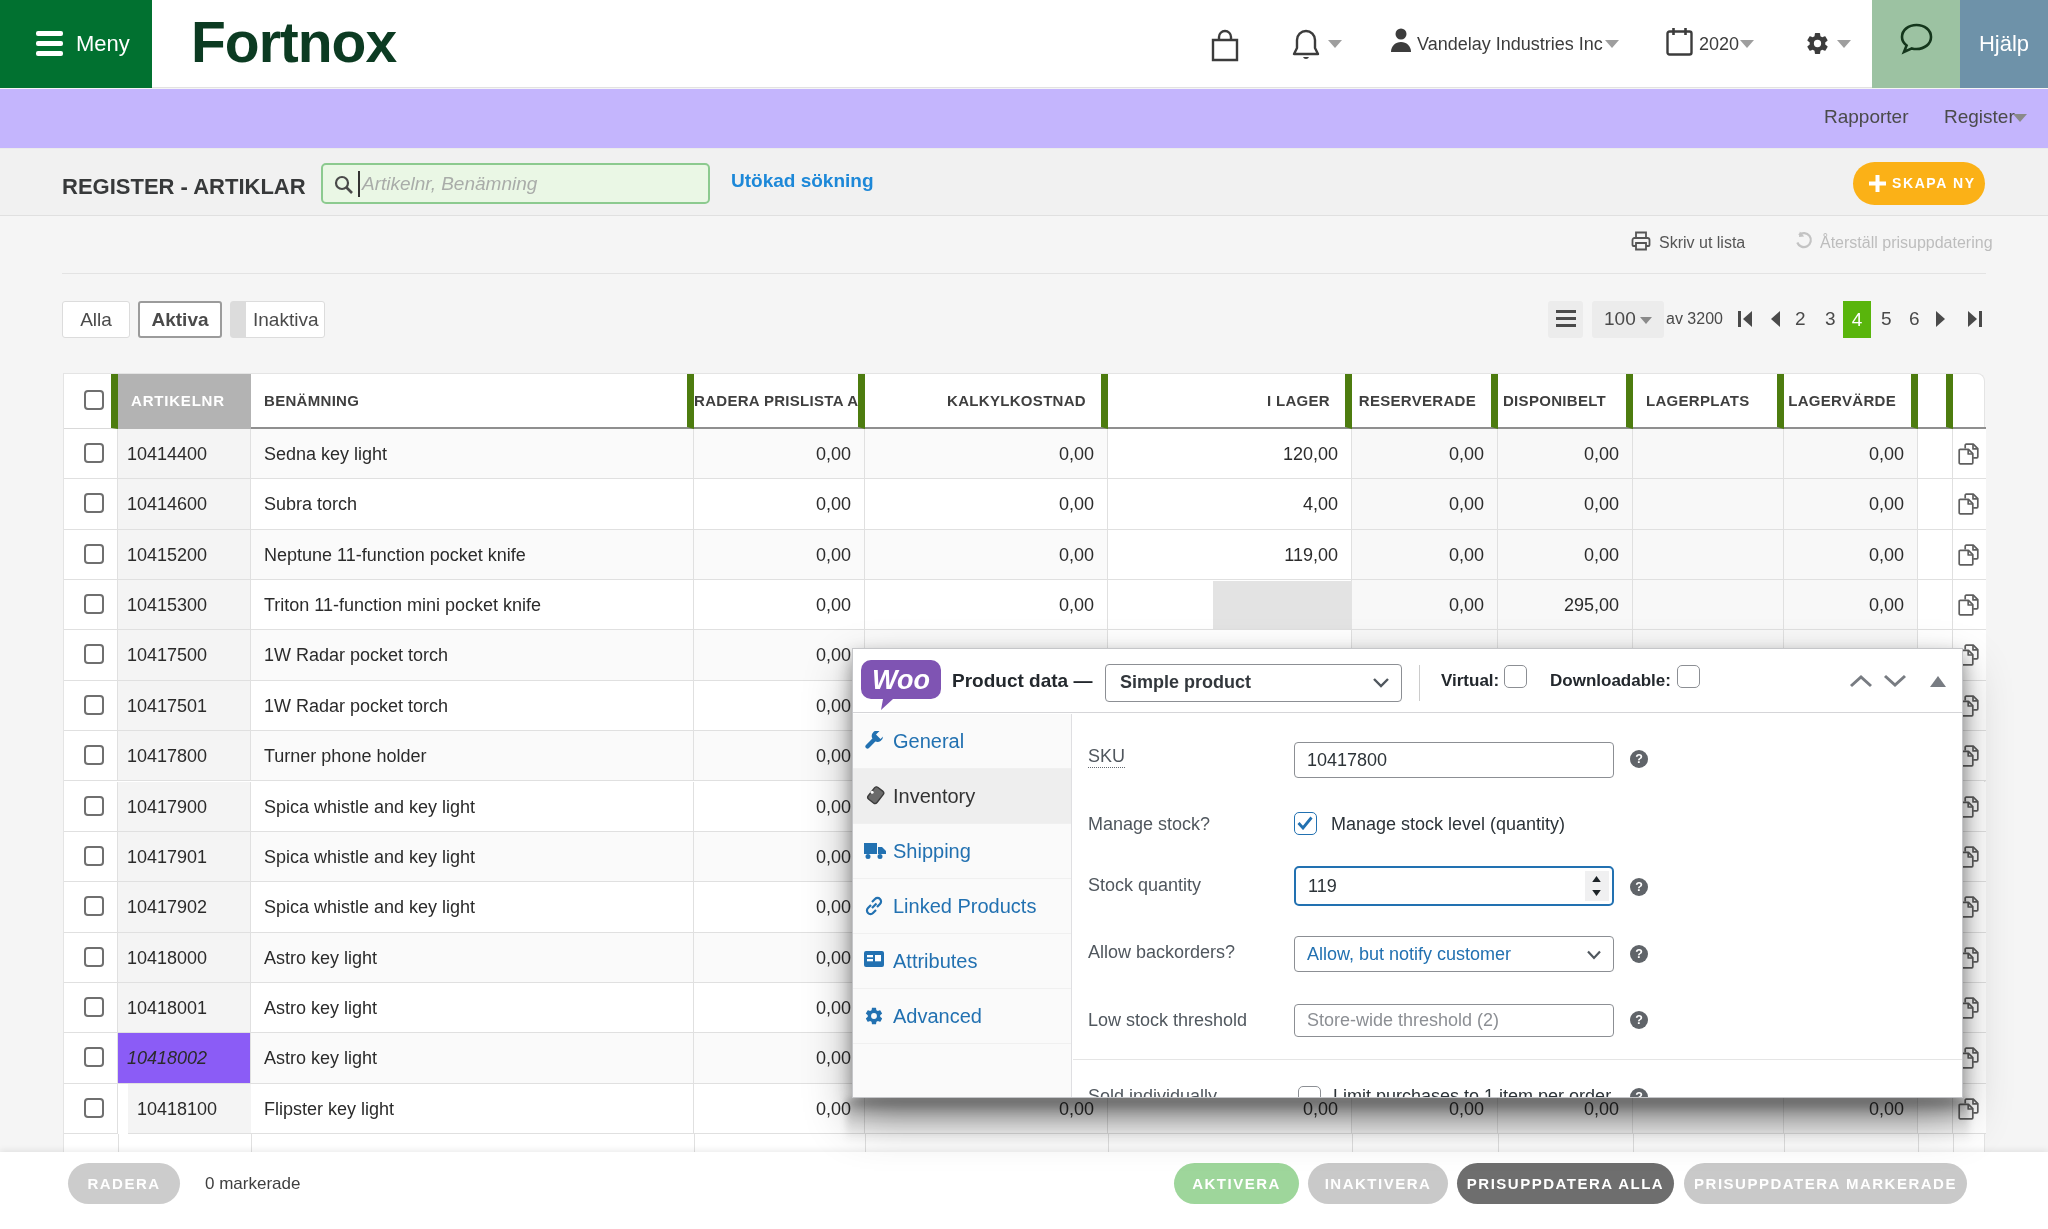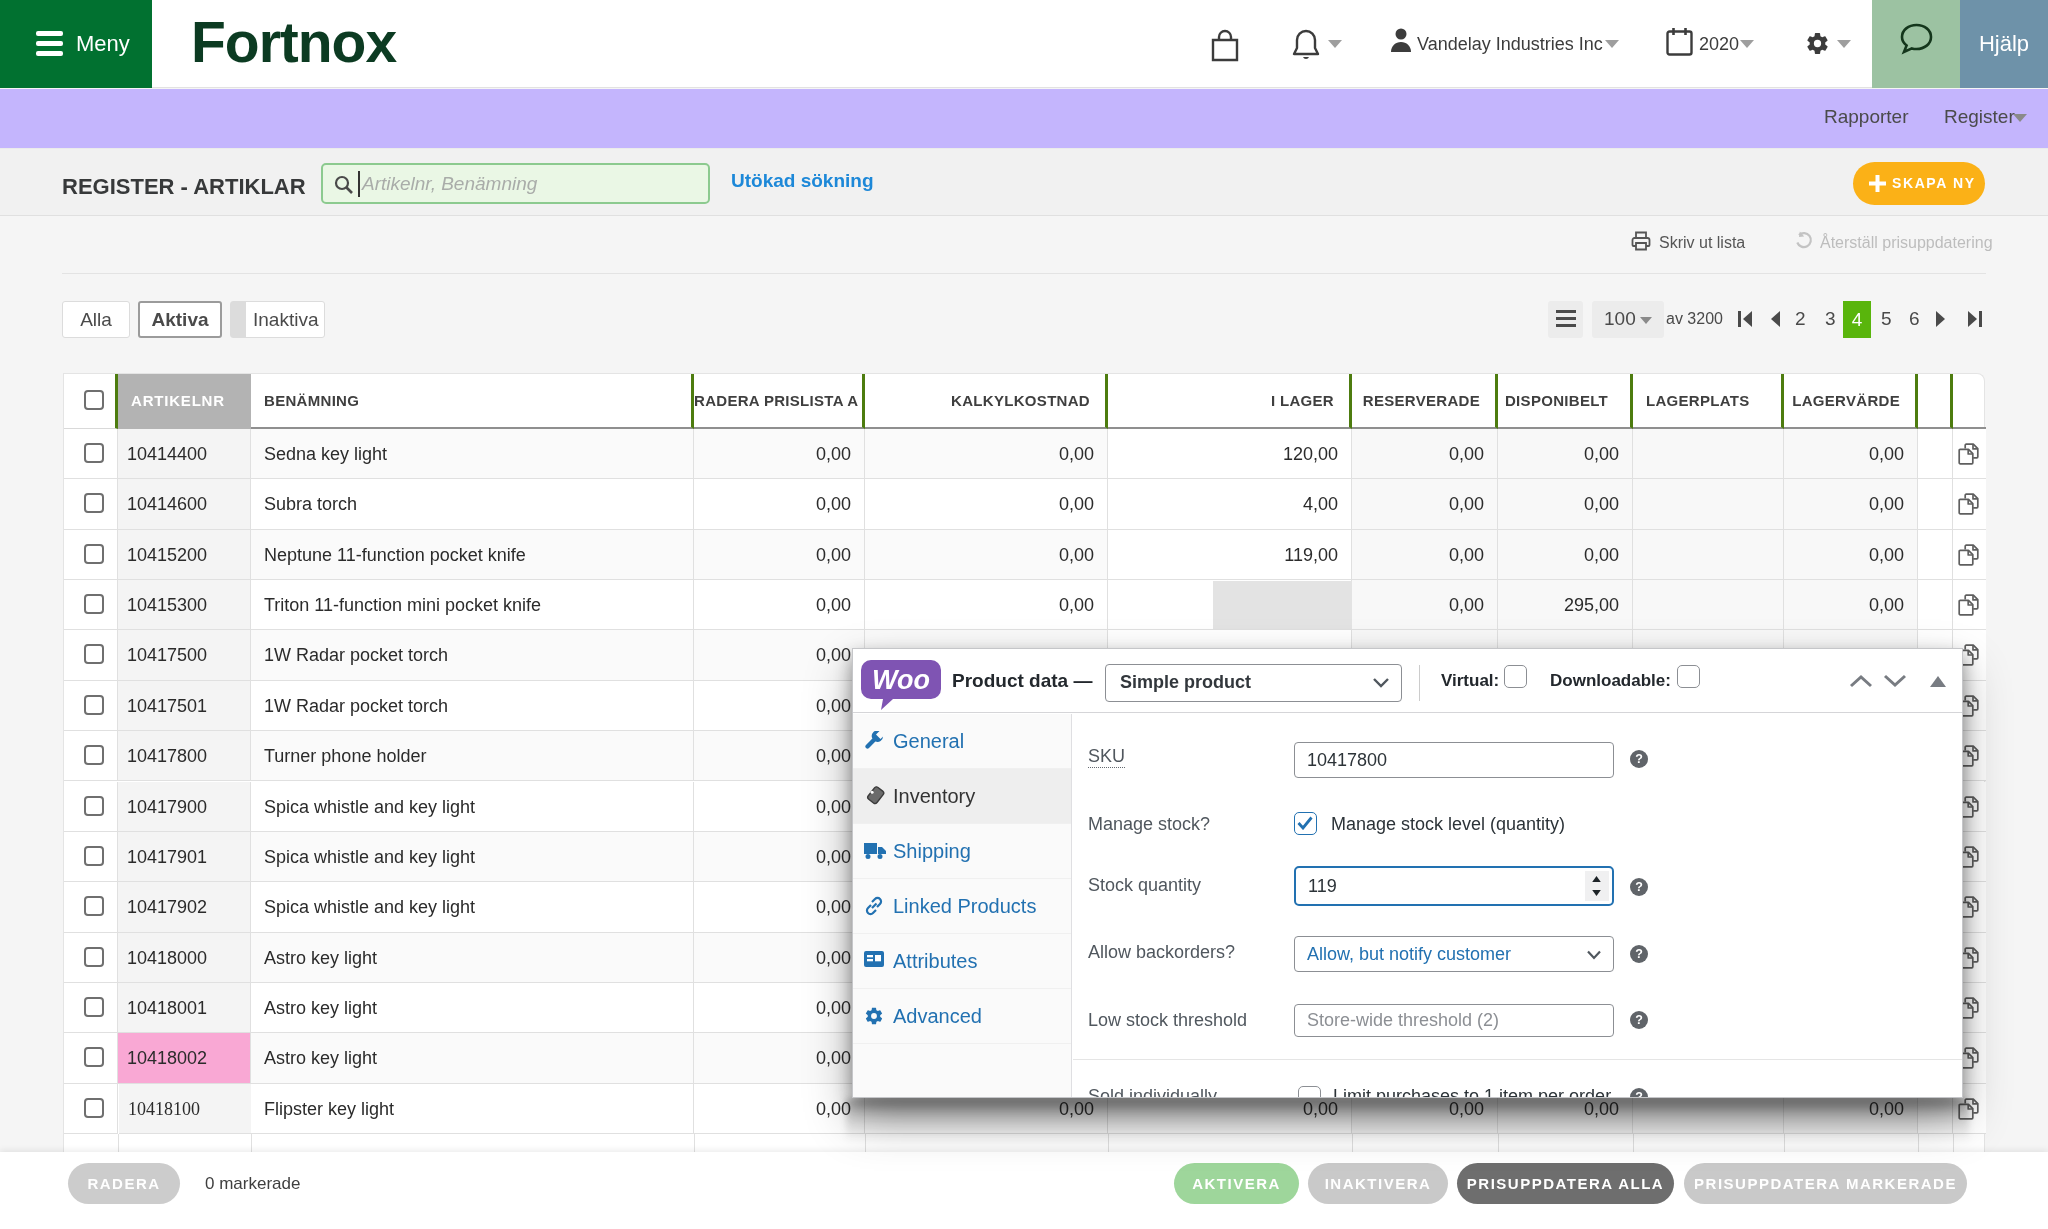--- a/index.html
+++ b/index.html
@@ -53,21 +53,21 @@
 
 #pgn { position:absolute; top:301px; left:1548px; height:37px; font-size:19px; color:#4a4a4a; }
 .pgbox { position:absolute; top:0; height:37px; background:#ececec; border-radius:3px; }
 .pgnum { position:absolute; top:7px; white-space:nowrap; }
 .pgico { position:absolute; top:7px; }
 
 
 #tbl { position:absolute; left:63px; top:373px; width:1922px; height:779px; background:#fff;
   border-radius:0 8px 0 0; border:1px solid #e4e4e4; border-bottom:none; }
 .hcell { position:absolute; top:0; height:55px; font-size:15px; font-weight:bold; color:#3f3f3f;
-  letter-spacing:0.3px; border-bottom:2px solid #8f8f8f; border-right:3px solid #4d7c0f; line-height:53px; white-space:nowrap; }
+  letter-spacing:0.3px; border-bottom:2px solid #8f8f8f; border-right:7px solid #4d7c0f; line-height:53px; white-space:nowrap; }
 .trow { position:absolute; height:51px; }
 .tcell { position:absolute; top:0; height:100%; border-bottom:1px solid #e0e0e0;
   border-right:1px solid #e0e0e0; font-size:18px; color:#2b2b2b; line-height:50px;
   white-space:nowrap; }
 .num { text-align:right; padding-right:13px; }
 .cbx { width:20px; height:20px; border:2px solid #6f6f6f; border-radius:4px; background:#fff; }
 
 
 #woo { position:absolute; z-index:6; left:852px; top:648px; width:1111px; height:450px; background:#fff;
   border:1px solid #c5c6c9; box-shadow:0 8px 16px rgba(0,0,0,0.38), 0 22px 45px rgba(0,0,0,0.30);
@@ -513,21 +513,21 @@
             <path d="M16 2.2v4.7h4.8" fill="none" stroke="#5f5f5f" stroke-width="1.7" stroke-linejoin="round"></path>
             <path d="M3.2 7.4h8.3l4.3 4.3v9.1a1 1 0 0 1-1 1H3.2a1 1 0 0 1-1-1v-12.4a1 1 0 0 1 1-1z" fill="#fff" stroke="#5f5f5f" stroke-width="1.7" stroke-linejoin="round"></path>
             <path d="M11.2 7.4v4.6h4.8" fill="none" stroke="#5f5f5f" stroke-width="1.7" stroke-linejoin="round"></path>
           </svg>
         </div>
 </div>
 <div class="trow" style="left:0;top:659.3px;width:1922px;height:50.36px;">
 <div class="tcell" style="left:0;width:54px;background:#fff;">
           <div class="cbx" style="position:absolute;left:20px;top:14px;"></div>
         </div>
-<div class="tcell" style="left:54px;width:133px;background:#f9a8d4;padding-left:9px;">10418002</div>
+<div class="tcell" style="left:54px;width:133px;background:#8b5cf6;padding-left:9px;font-style:italic;">10418002</div>
 <div class="tcell" style="left:187px;width:443px;background:#fafafa;padding-left:13px;">Astro key light</div>
 <div class="tcell num" style="left:630px;width:171px;background:#fafafa;">0,00</div>
 <div class="tcell num" style="left:801px;width:243px;background:#fafafa;">0,00</div>
 <div class="tcell num" style="left:1044px;width:244px;background:#ffffff;">0,00</div>
 <div class="tcell num" style="left:1288px;width:146px;background:#f8f8f8;">0,00</div>
 <div class="tcell num" style="left:1434px;width:135px;background:#f8f8f8;">0,00</div>
 <div class="tcell" style="left:1569px;width:151px;background:#f8f8f8;"></div>
 <div class="tcell num" style="left:1720px;width:134px;background:#f8f8f8;">0,00</div>
 <div class="tcell" style="left:1854px;width:35px;background:#fff;"></div>
 <div class="tcell" style="left:1889px;width:33px;background:#fff;border-right:none;">
@@ -536,21 +536,21 @@
             <path d="M16 2.2v4.7h4.8" fill="none" stroke="#5f5f5f" stroke-width="1.7" stroke-linejoin="round"></path>
             <path d="M3.2 7.4h8.3l4.3 4.3v9.1a1 1 0 0 1-1 1H3.2a1 1 0 0 1-1-1v-12.4a1 1 0 0 1 1-1z" fill="#fff" stroke="#5f5f5f" stroke-width="1.7" stroke-linejoin="round"></path>
             <path d="M11.2 7.4v4.6h4.8" fill="none" stroke="#5f5f5f" stroke-width="1.7" stroke-linejoin="round"></path>
           </svg>
         </div>
 </div>
 <div class="trow" style="left:0;top:709.6px;width:1922px;height:50.36px;">
 <div class="tcell" style="left:0;width:54px;background:#fff;">
           <div class="cbx" style="position:absolute;left:20px;top:14px;"></div>
         </div>
-<div class="tcell" style="left:55px;width:133px;background:#f4f4f4;padding-left:9px;font-family:Liberation Serif, serif;">10418100</div>
+<div class="tcell" style="left:64px;width:133px;background:#f4f4f4;padding-left:9px;">10418100</div>
 <div class="tcell" style="left:187px;width:443px;background:#ffffff;padding-left:13px;">Flipster key light</div>
 <div class="tcell num" style="left:630px;width:171px;background:#ffffff;">0,00</div>
 <div class="tcell num" style="left:801px;width:243px;background:#ffffff;">0,00</div>
 <div class="tcell num" style="left:1044px;width:244px;background:#ffffff;">0,00</div>
 <div class="tcell num" style="left:1288px;width:146px;background:#f8f8f8;">0,00</div>
 <div class="tcell num" style="left:1434px;width:135px;background:#f8f8f8;">0,00</div>
 <div class="tcell" style="left:1569px;width:151px;background:#f8f8f8;"></div>
 <div class="tcell num" style="left:1720px;width:134px;background:#f8f8f8;">0,00</div>
 <div class="tcell" style="left:1854px;width:35px;background:#fff;"></div>
 <div class="tcell" style="left:1889px;width:33px;background:#fff;border-right:none;">

